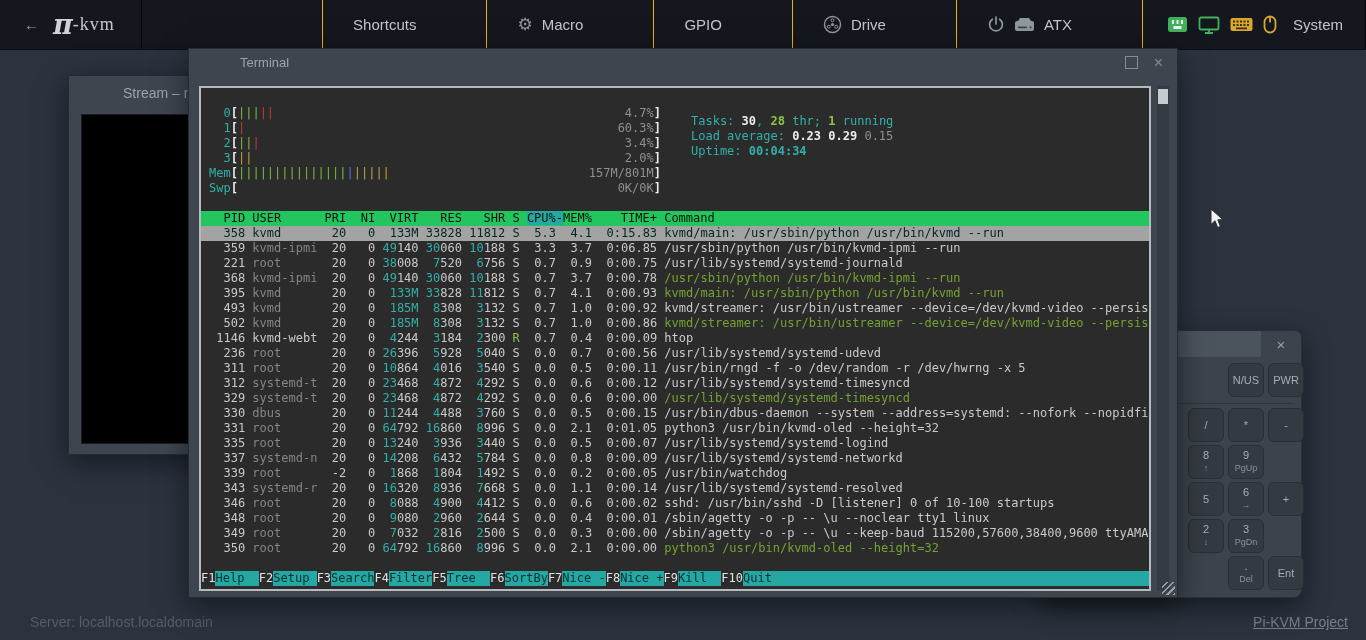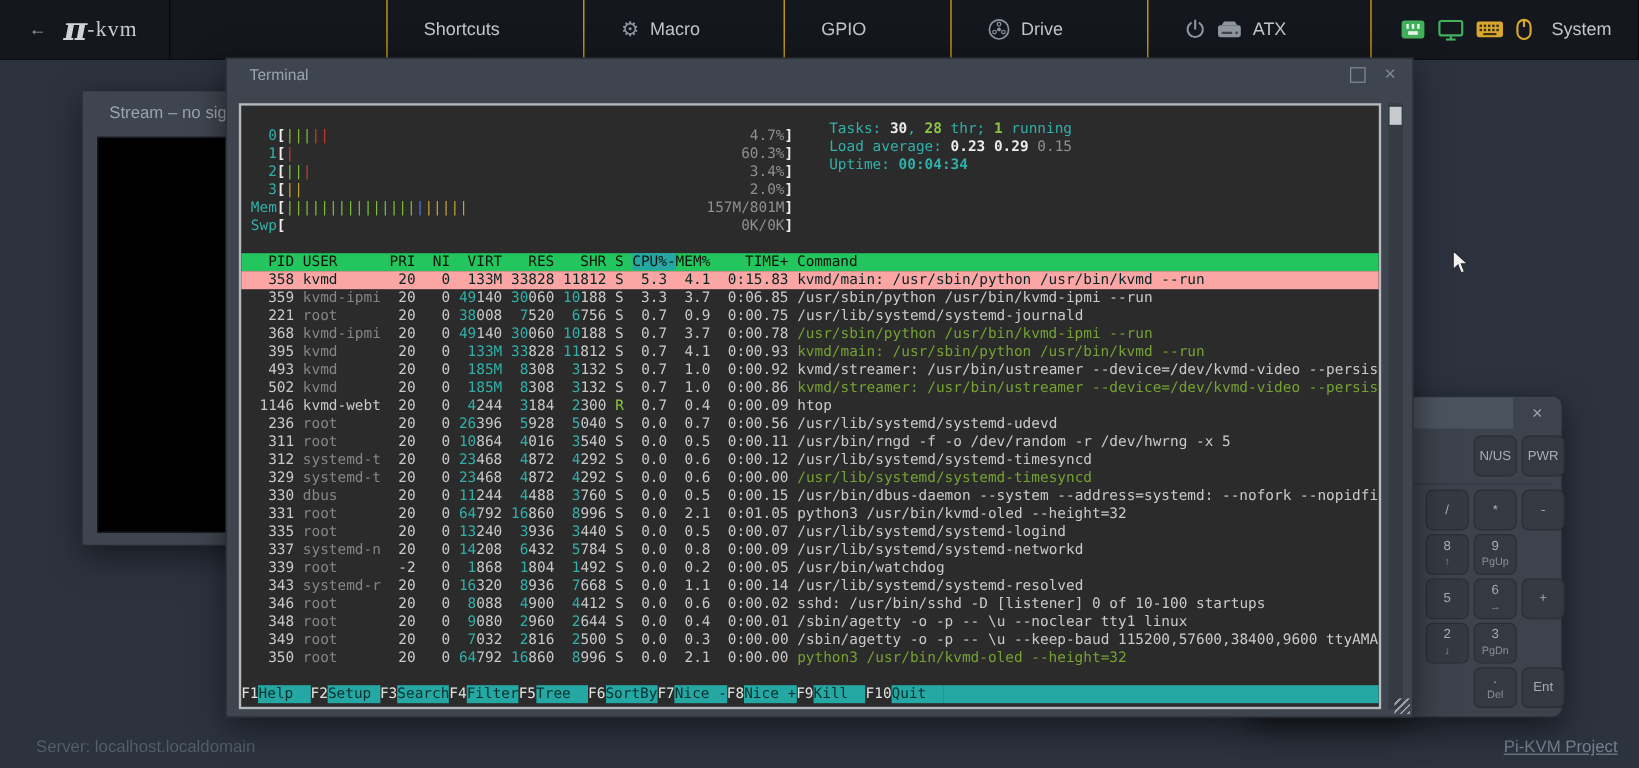--- a/index.html
+++ b/index.html
@@ -16,21 +16,21 @@
   .menus { margin-left:auto; display:flex; align-items:stretch; }
   .menu-item { display:flex; align-items:center; gap:9px; padding:0 30px; color:#c2c6cc; font-size:15px;
                border-left:1px solid #eab308; cursor:pointer;margin-left:40px; }
   .menu-item:last-child { border-right:1px solid #060709; }
   .micon { display:inline-flex; align-items:center; }
   .sys { display:flex; align-items:center; gap:10px; padding:0 22px 0 24px; cursor:pointer;text-align:center; }
   .sys .label { color:#c2c6cc; font-size:15px; margin-left:6px; }
   .gear-glyph { font-size:17px; color:#8f969e; }
 
   
-  .window { position:absolute; background:#3e454e; box-shadow:0 8px 26px rgba(0,0,0,.5); border:1px solid #262b33; }
+  .window { position:absolute; background:#3e454e; box-shadow:0 8px 26px rgba(0,0,0,.5); border:1px solid #262b33;padding-left:32px; }
   .titlebar { height:27px; display:flex; align-items:center; color:#9ba3ac; font-size:13px; }
 
   .stream-win { left:68px; top:75px; width:322px; height:380px; z-index:1; }
   .stream-win .titlebar { height:33px; padding-left:22px; font-size:14px; }
   .stream-body { position:absolute; left:12px; top:38px; right:12px; bottom:10px; background:#000;
                  border:1px solid #1a1e24; }
 
   .term-win { left:188px; top:48px; width:990px; height:550px; z-index:3; }
   .term-win .titlebar { padding-left:19px; }
   .win-btns { margin-left:auto; display:flex; align-items:center; gap:16px; padding-right:14px; }
@@ -48,35 +48,35 @@
 
   
   .meters { position:absolute; left:8px; top:18px; width:452px; }
   .meter { display:flex; height:15px; white-space:pre; }
   .meter .lbl { color:#31b0a9; }
   .meter .wb2 { color:#ececec; font-weight:bold; }
   .mbars { flex:1; display:flex; overflow:hidden; }
   .mval { margin-left:auto; color:#8f8f8f; }
   .c-g { color:#79bd3a; } .c-r { color:#c23b30; } .c-y { color:#c2a235; } .c-b { color:#4f74d8; }
 
-  .sysinfo { position:absolute; left:490px; top:12px; white-space:pre; }
+  .sysinfo { position:absolute; left:490px; top:26px; white-space:pre; }
   .sysinfo div { height:15px; }
   .cy { color:#31b0a9; } .wb { color:#ececec; font-weight:bold; }
   .gb { color:#8ac543; font-weight:bold; } .gr { color:#8f8f8f; }
   .cybold { color:#31b0a9; font-weight:bold; }
 
   .proc-header { position:absolute; left:0; top:123px; width:948px; height:15px; background:#22c55e;
                  color:#10130a; white-space:pre; padding-left:8px; }
   .proc-header .sort { background:#25a8a3; }
 
   .proc-rows { position:absolute; left:0; top:138px; width:948px; }
   .prow { height:15px; white-space:pre; padding-left:8px; overflow:hidden; cursor:default; }
   .prow .fg { color:#c9c9c9; } .prow .grz { color:#858585; }
   .prow .cyn { color:#31b0a9; } .prow .gn { color:#75a233; } .prow .gnb { color:#8ac543; }
-  .prow.sel { background:#fca5a5; }
+  .prow.sel { background:#a3a3a3; }
   .prow.sel span, .prow.sel span span { color:#062624 !important; }
 
   .fkeys { position:absolute; left:0; top:483px; width:948px; height:15px; display:flex; white-space:pre; }
   .fk { color:#e2e2e2; } .fl { background:#25a8a3; color:#08302e; }
   .fl-fill { flex:1; background:#25a8a3; }
 
   
   .keypad-win { left:1040px; top:330px; width:262px; height:268px; z-index:1; background:#3c434c;
                 border-radius:8px; border:1px solid #2b3038; }
   .kp-title { height:26px; background:#4b535d; border-radius:7px 7px 0 0; display:flex; }

